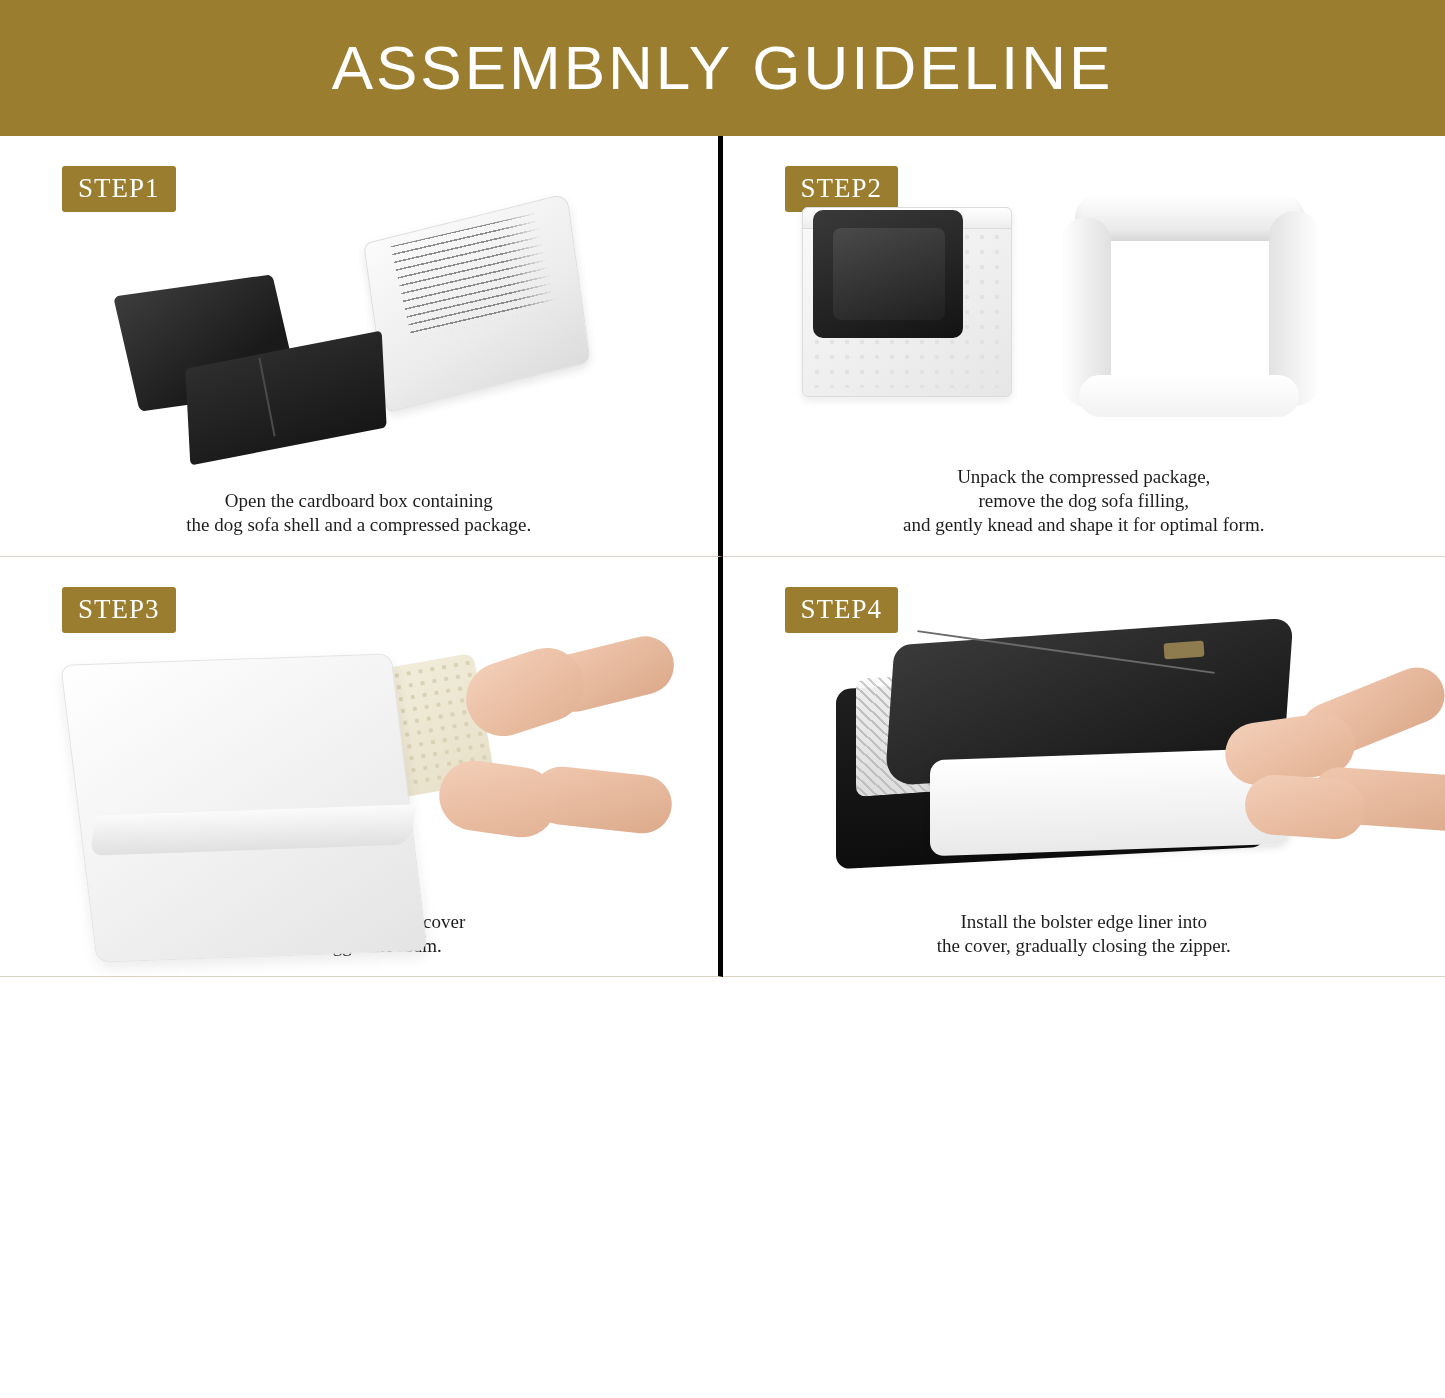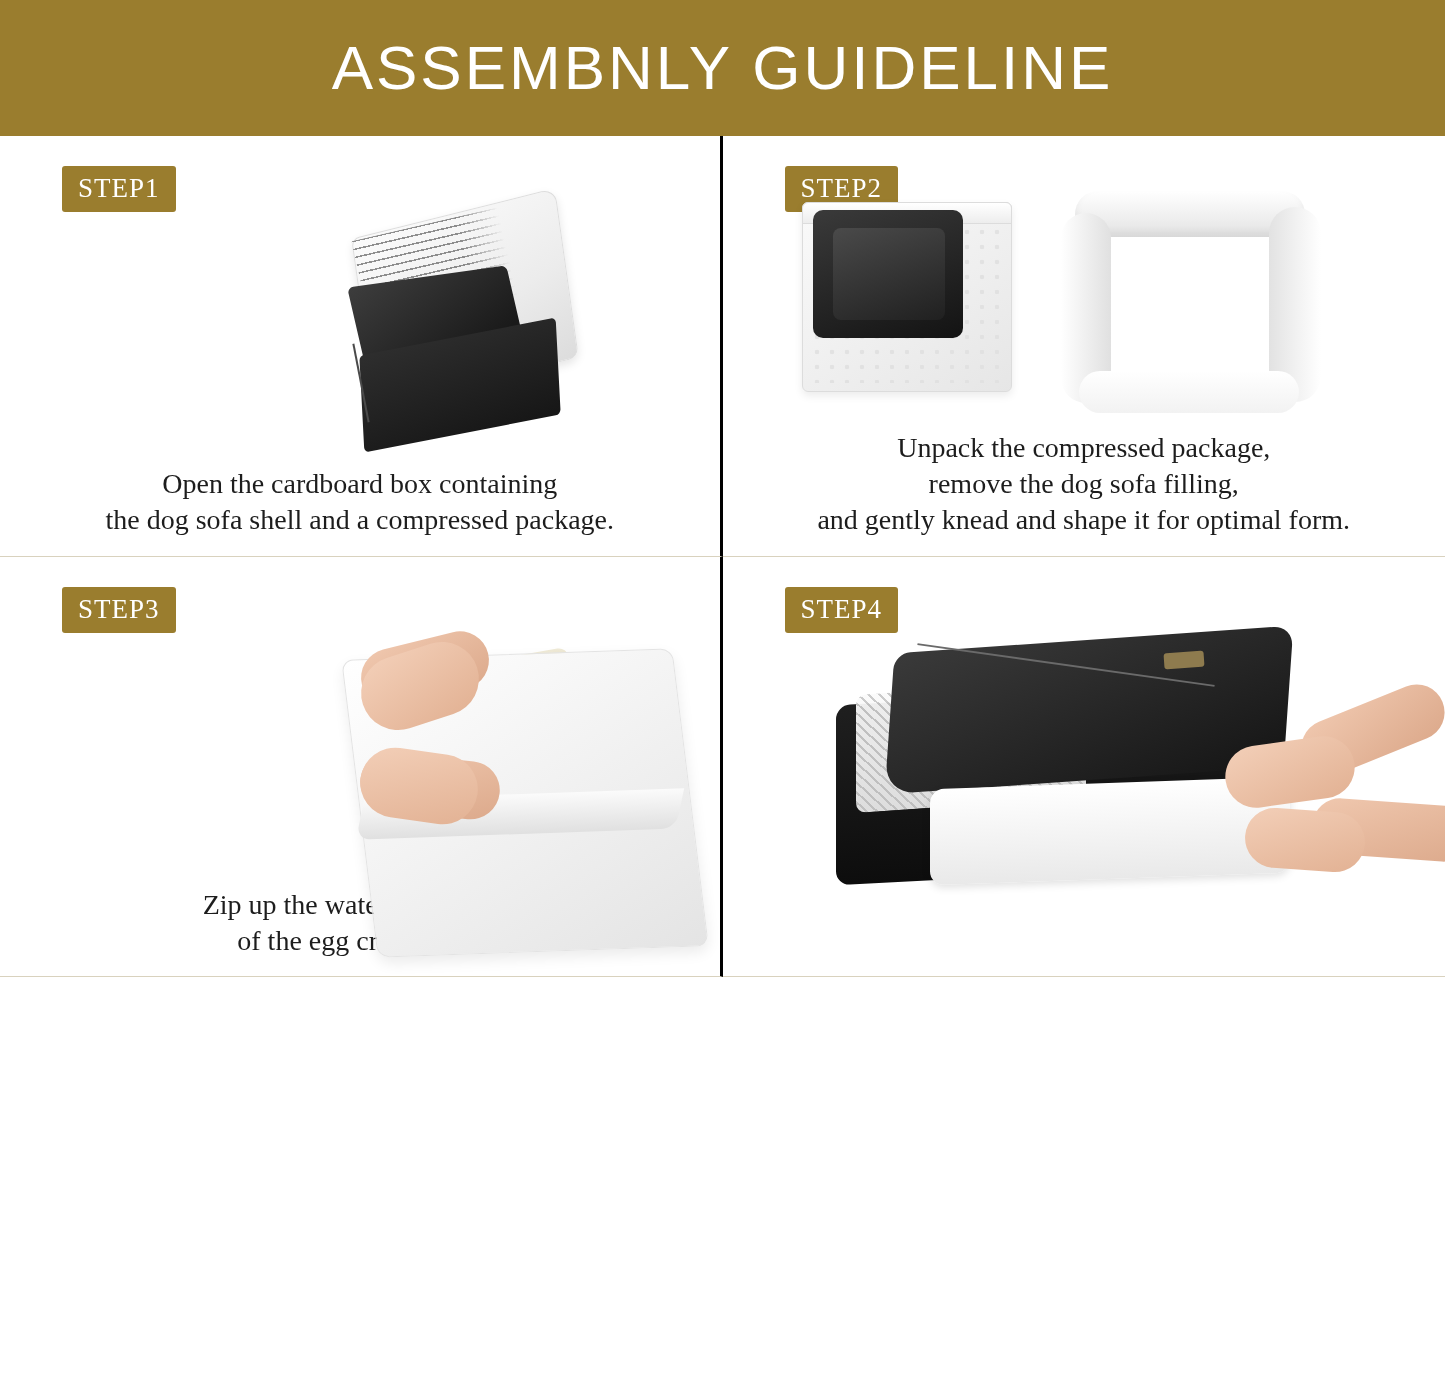--- a/index.html
+++ b/index.html
@@ -42,21 +42,21 @@
     grid-template-columns: 1fr 1fr;
     grid-template-rows: 1fr 1fr 1fr;
   }
   .cell {
     position: relative;
     padding: 22px 26px 12px 26px;
     display: flex;
     flex-direction: column;
   }
   
-  .cell.col-left { border-right: 3px solid #000000; align-items: center; }
+  .cell.col-left { border-right: 5px solid #000000; }
   .cell.row-1, .cell.row-2 { border-bottom: 1px solid #d9d2be; }
 
   .step-badge {
     position: absolute;
     top: 30px;
     left: 62px;
     background: #9a7d2e;
     color: #ffffff;
     font-size: 27px;
     letter-spacing: 1px;
@@ -67,21 +67,21 @@
   }
 
   .art {
     flex: 1 1 auto;
     position: relative;
     min-height: 0;
   }
 
   .caption {
     text-align: center;
-    font-size: 28px;
+    font-size: 19px;
     line-height: 1.28;
     color: #1d1d1d;
     padding-bottom: 6px;
     white-space: pre-line;
     font-family: "Liberation Serif", serif;
   }
 
   
   .stage { position: absolute; inset: 0; }
 
@@ -446,17 +446,19 @@
         <div class="s4-flap"></div>
         <div class="s4-flap-seam"></div>
         <div class="s4-tag"></div>
         <div class="s4-liner"></div>
         <div class="s4-arm-a"></div>
         <div class="hand s4-hand-a"></div>
         <div class="s4-arm-b"></div>
         <div class="hand s4-hand-b"></div>
       </div>
     </div>
+    <div class="caption">Install the bolster edge liner into
+the cover, gradually closing the zipper.</div>
   </div>
 
 
 
 </div>
 
 </body></html>

